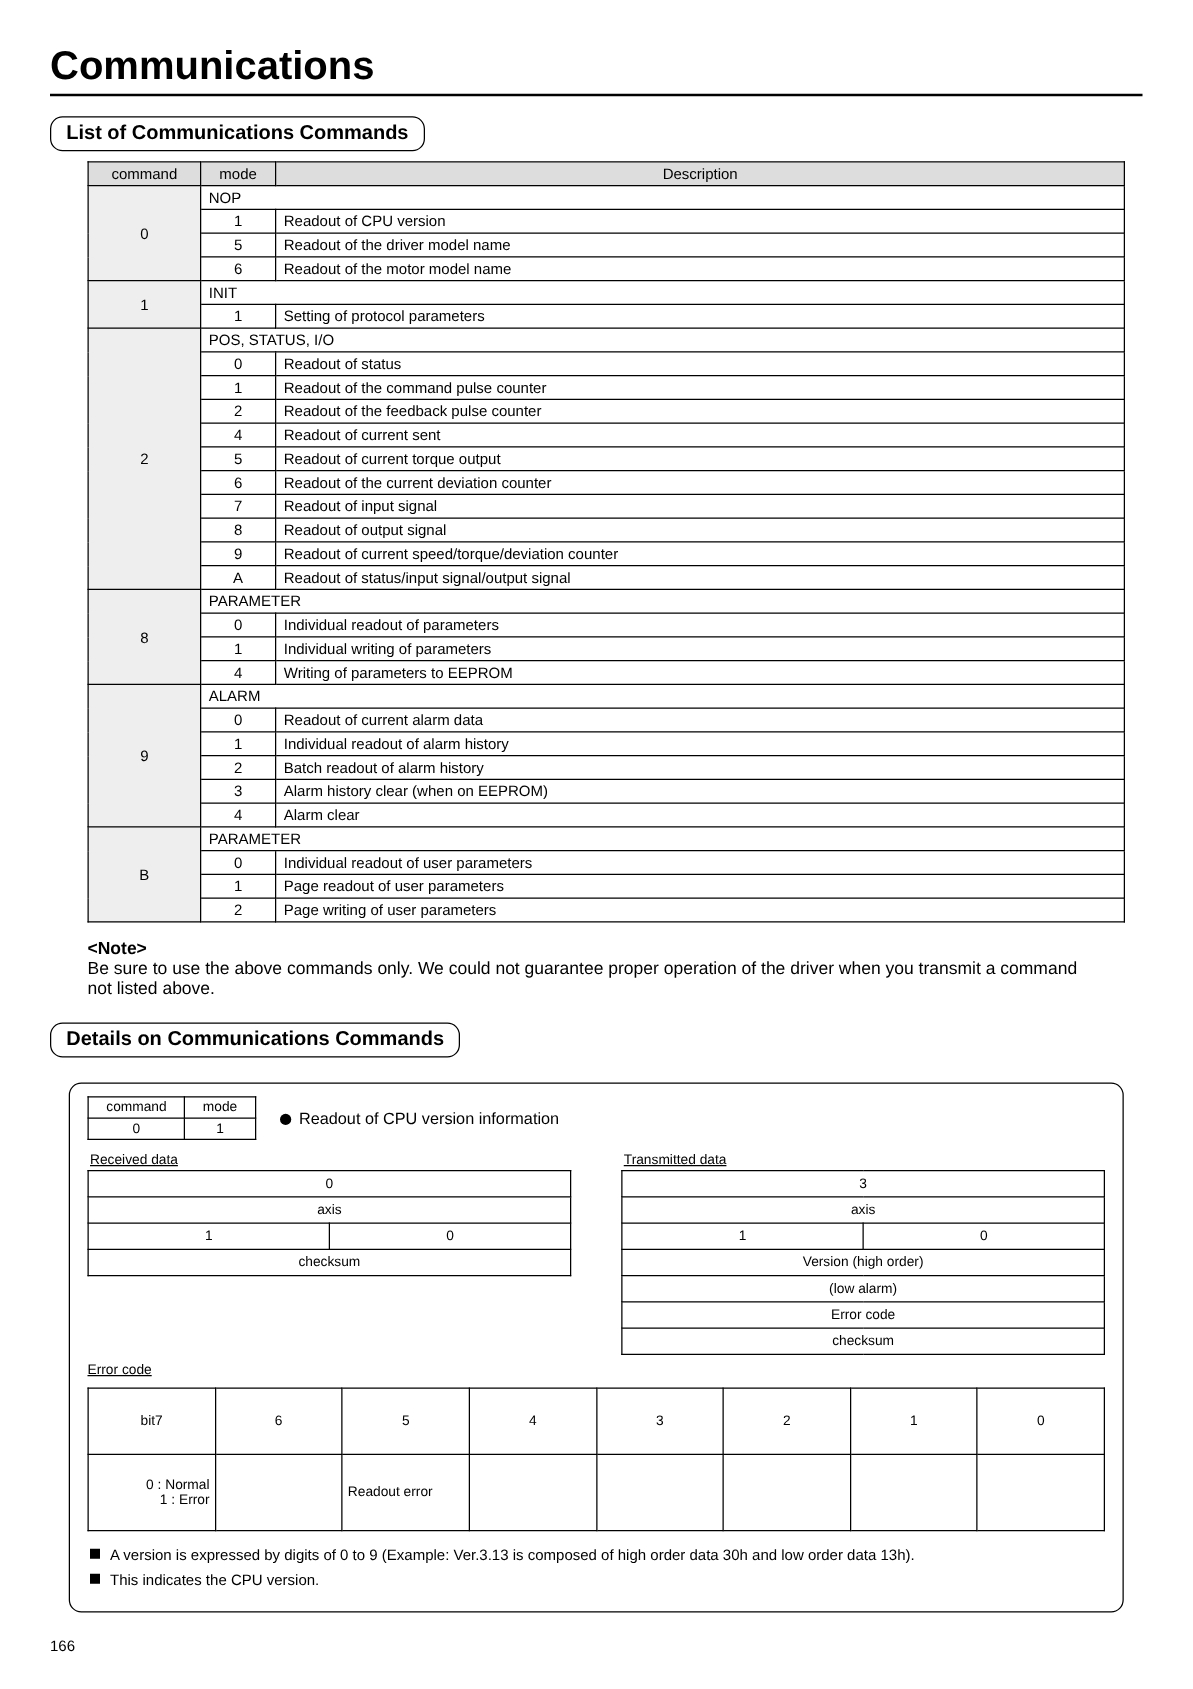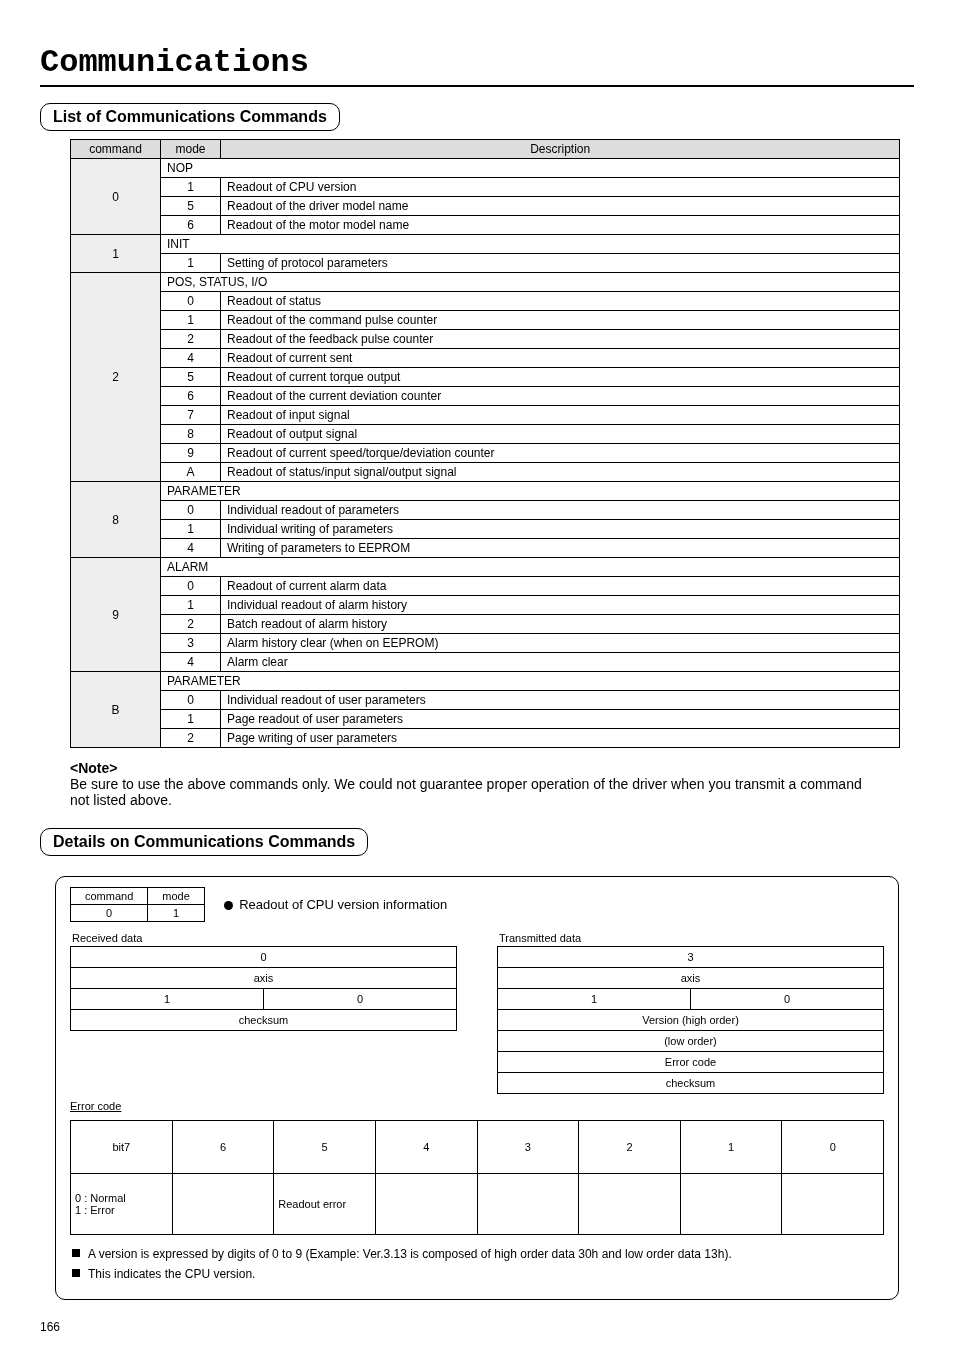--- a/index.html
+++ b/index.html
@@ -8,22 +8,21 @@
     padding: 30px 40px;
     background: #fff;
     color: #000;
     font-size: 12px;
     width: 954px;
     box-sizing: border-box;
   }
   h1 {
     font-size: 32px;
     font-weight: bold;
-    margin: 14px 0 4px 0;
-    font-family: Liberation Mono, monospace;
+    margin: 4px 0 4px 0;
   }
   .title-rule {
     border: none;
     border-top: 2px solid #000;
     margin: 0 0 10px 0;
   }
   .section-heading {
     display: inline-block;
     border: 1px solid #000;
     border-radius: 10px;
@@ -87,21 +86,21 @@
     background: #000;
     border-radius: 50%;
     vertical-align: -1px;
     margin-right: 6px;
   }
   .twocol {
     display: flex;
     gap: 40px;
     margin-top: 10px;
   }
-  .box-label { font-size: 11px; margin-bottom: 2px; display: block; margin-left: 2px;}
+  .box-label { font-size: 11px; text-decoration: underline; margin-bottom: 2px; display: block; margin-left: 2px;}
   table.datagrid {
     border-collapse: collapse;
     width: 100%;
     table-layout: fixed;
   }
   table.datagrid td {
     border: 1px solid #000;
     padding: 2px 4px;
     text-align: center;
     font-size: 11px;
@@ -347,21 +346,21 @@
               <td colspan="2">axis</td>
             </tr>
         <tr>
           <td>1</td>
           <td>0</td>
         </tr>
         <tr>
               <td colspan="2">Version (high order)</td>
             </tr>
         <tr class="dashrow">
-              <td colspan="2">(low order)</td>
+              <td colspan="2">(low alarm)</td>
             </tr>
         <tr>
               <td colspan="2">Error code</td>
             </tr>
         <tr>
               <td colspan="2">checksum</td>
             </tr>
       </tbody>
         </table>
     </div>
@@ -374,21 +373,21 @@
           <td>bit7</td>
           <td>6</td>
           <td>5</td>
           <td>4</td>
           <td>3</td>
           <td>2</td>
           <td>1</td>
           <td>0</td>
         </tr>
     <tr id="err-body">
-      <td style="text-align:left; white-space:pre-line">0 : Normal
+      <td style="text-align:right; white-space:pre-line">0 : Normal
 1 : Error</td>
       <td></td>
       <td style="text-align:left">Readout error</td>
       <td></td>
       <td></td>
       <td></td>
       <td></td>
       <td></td>
     </tr>
   </tbody>

